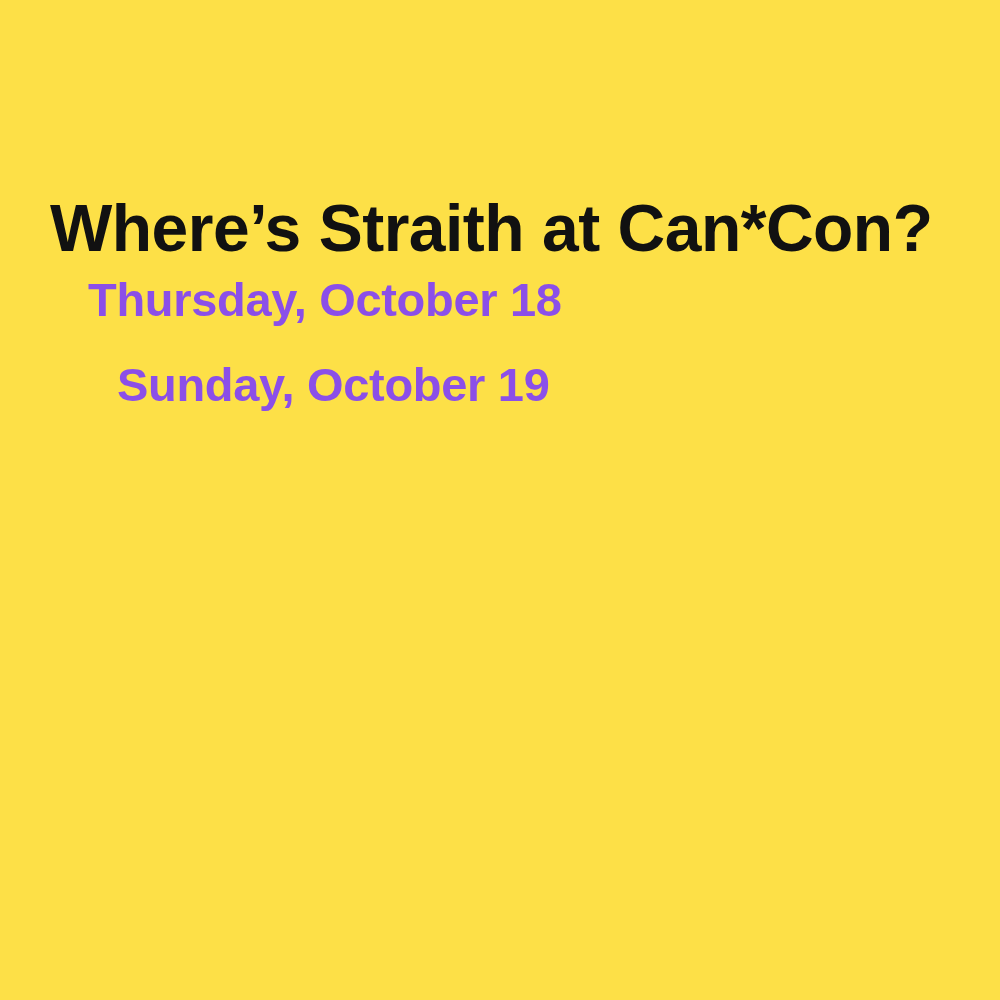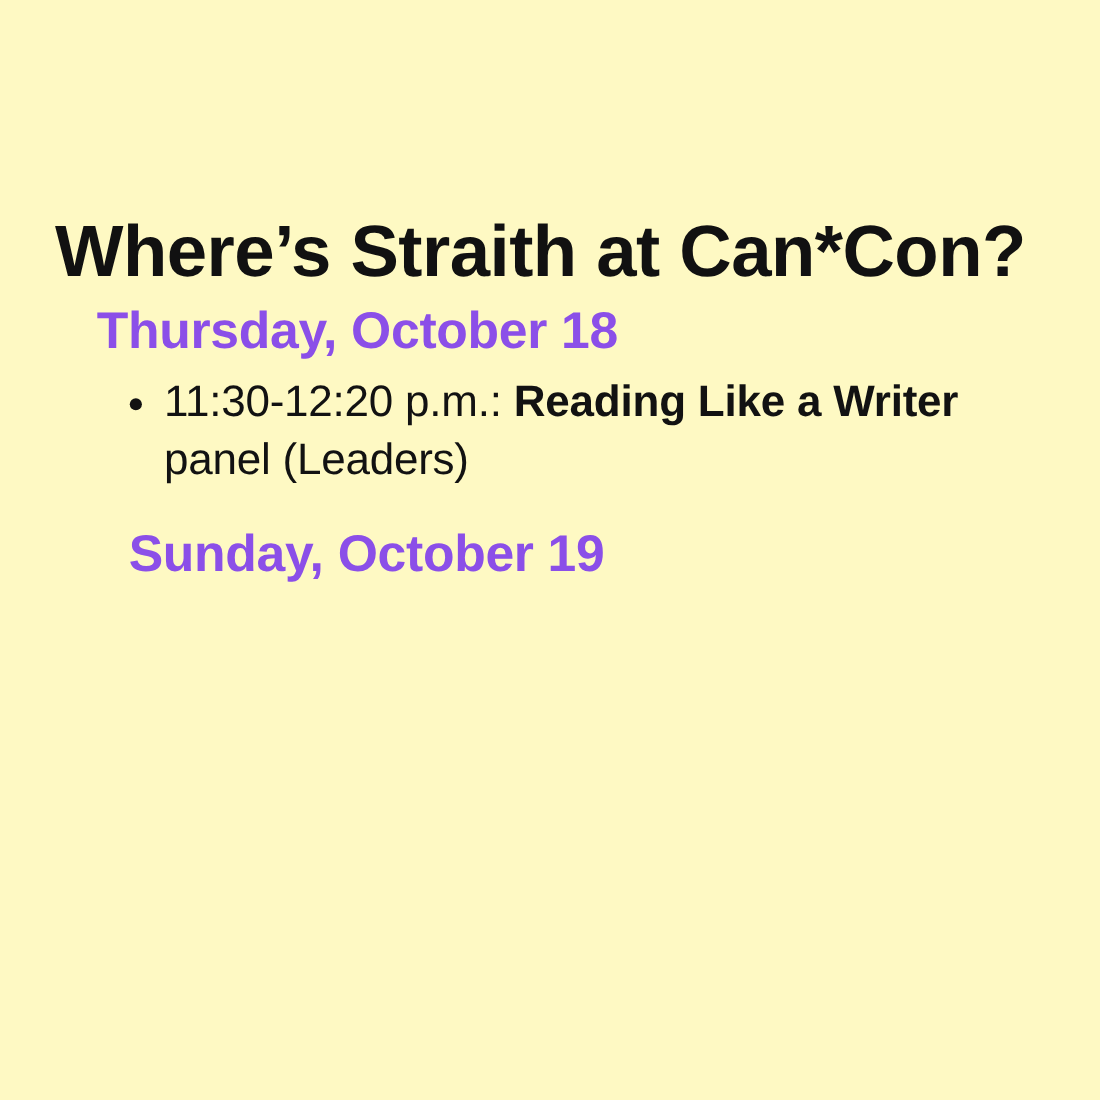--- a/index.html
+++ b/index.html
@@ -15,21 +15,21 @@
     color: #0d0d0d;
     overflow: hidden;
     -webkit-font-smoothing: antialiased;
   }
 
   .poster {
     position: relative;
     width: 1000px;
     height: 1000px;
     box-sizing: border-box;
-    background: #fef9c3;
+    background: #fde047;
   }
 
   .page-title {
     position: absolute;
     left: 50px;
     top: 150px;
     width: 910px;
     font-family: "Liberation Sans", sans-serif;
     font-size: 66px;
     font-weight: bold;
@@ -107,23 +107,20 @@
 
 <div class="poster">
 
   <h1 class="page-title">Where’s Straith at Can*Con?</h1>
 
   <div class="schedule">
 
     <section class="day-section">
       <h2 class="day-heading">Thursday, October 18</h2>
       <ul class="events">
-        <li class="event-item">
-          <span class="bullet-icon"></span><span class="event-time">11:30-12:20 p.m.: </span><span class="event-title">Reading Like a Writer</span><span class="event-venue"> panel (Leaders)</span>
-        </li>
       </ul>
     </section>
 
     <section class="day-section">
       <h2 class="day-heading">Sunday, October 19</h2>
     </section>
 
   </div>
 </div>
 

